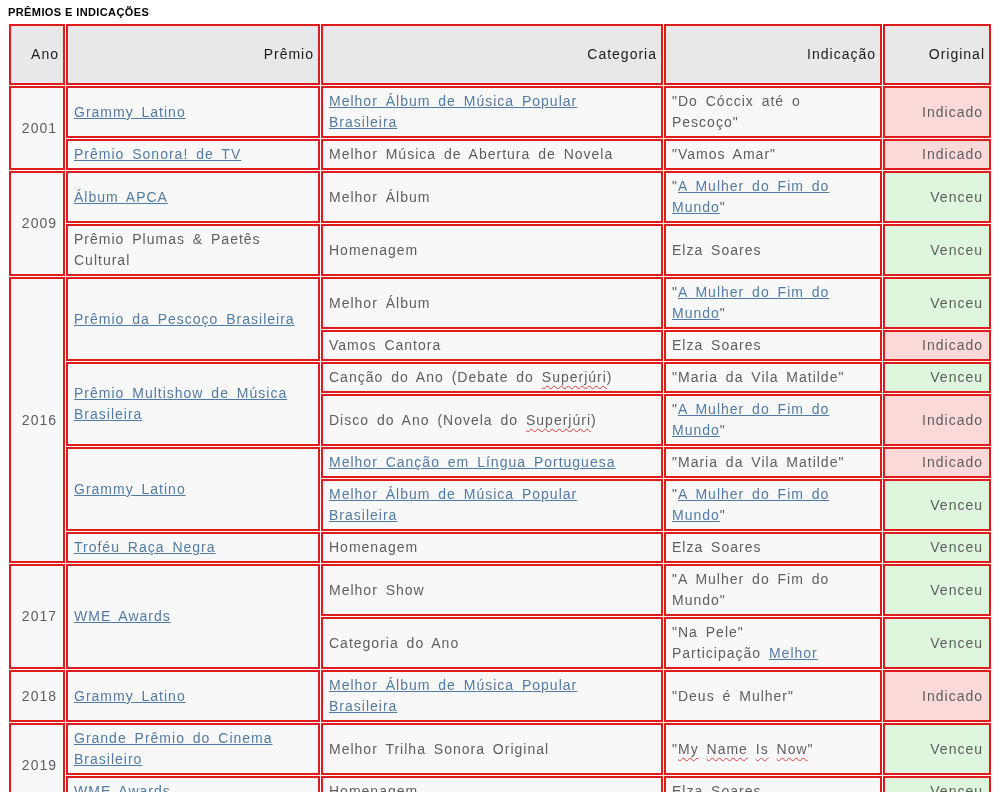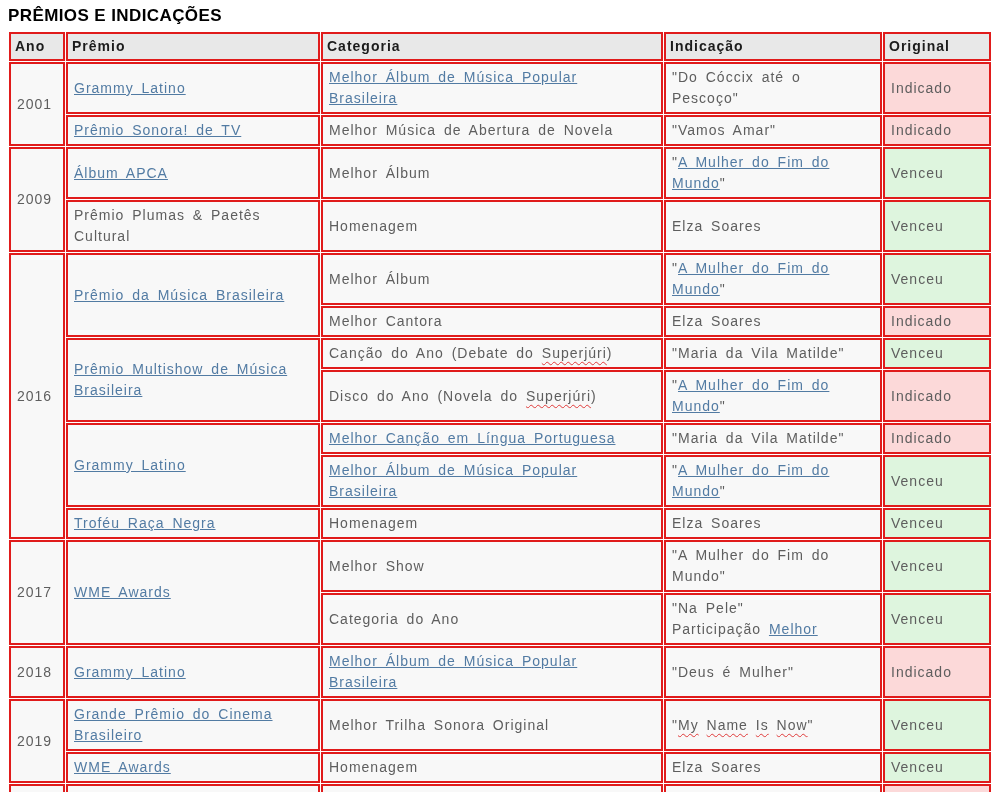--- a/index.html
+++ b/index.html
@@ -6,40 +6,40 @@
     --border:#e01b1b; --link:#527ba3; --text:#5e5e5e; --header-text:#1c1c1c;
     --header-bg:#e8e8e8; --cell-bg:#f8f8f8; --win-bg:#def5de; --nom-bg:#fcd9d9;
     --squiggle:#e03a3a; --page-bg:#ffffff;
   }
   html,body{margin:0;padding:0;background:var(--page-bg);}
   body{
     margin:6px 8px; font-family:"Liberation Sans","DejaVu Sans",sans-serif;
     color:var(--text);
   }
   .page-title{
-    font-size:17px; font-weight:bold; color:#000; margin:0 0 5px 0;
+    font-size:11px; font-weight:bold; color:#000; margin:0 0 5px 0;
     letter-spacing:.4px;
   }
   table.awards{
     border-collapse:separate; border-spacing:1px; table-layout:fixed;
     width:984px; background:var(--page-bg);
   }
   col.c-ano{width:56px;} col.c-premio{width:254px;} col.c-categoria{width:342px;}
   col.c-indicacao{width:218px;} col.c-resultado{width:108px;}
   th,td{
     border:2px solid var(--border);
     font-size:14px; letter-spacing:1px; word-spacing:3px;
     line-height:21px; vertical-align:middle; overflow:hidden;
   }
   th{
-    background:var(--header-bg); color:var(--header-text); font-weight:bold;
-    text-align:left; padding:2px 4px;
+    background:var(--header-bg); color:var(--header-text); font-weight:normal;
+    text-align:right; padding:18px 4px;
   }
   td{ background:var(--cell-bg); color:var(--text); padding:3px 6px; text-align:left; }
-  td.year,td.result{ text-align:left; }
+  td.year,td.result{ text-align:right; }
   td.result.won{ background:var(--win-bg); }
   td.result.nominated{ background:var(--nom-bg); }
   a.lnk{ color:var(--link); text-decoration:underline; cursor:pointer; }
   .sp{
     text-decoration:underline wavy var(--squiggle);
     text-decoration-thickness:1px; text-underline-offset:3px;
     text-decoration-skip-ink:none;
   }
 </style>
 </head>
@@ -86,27 +86,27 @@
         <td class="result won"><span>Venceu</span></td>
       </tr>
       <tr>
         <td class="award"><span>Prêmio Plumas &amp; Paetês<br>Cultural</span></td>
         <td class="category"><span>Homenagem</span></td>
         <td class="nomination"><span>Elza Soares</span></td>
         <td class="result won"><span>Venceu</span></td>
       </tr>
       <tr>
         <td class="year" rowspan="7"><span>2016</span></td>
-        <td class="award" rowspan="2"><a class="lnk" href="#">Prêmio da Música Brasileira</a></td>
+        <td class="award" rowspan="2"><a class="lnk" href="#">Prêmio da Pescoço Brasileira</a></td>
         <td class="category"><span>Melhor Álbum</span></td>
         <td class="nomination"><span>"</span><a class="lnk" href="#">A Mulher do Fim do<br>Mundo</a><span>"</span></td>
         <td class="result won"><span>Venceu</span></td>
       </tr>
       <tr>
-        <td class="category"><span>Melhor Cantora</span></td>
+        <td class="category"><span>Vamos Cantora</span></td>
         <td class="nomination"><span>Elza Soares</span></td>
         <td class="result nominated"><span>Indicado</span></td>
       </tr>
       <tr>
         <td class="award" rowspan="2"><a class="lnk" href="#">Prêmio Multishow de Música<br>Brasileira</a></td>
         <td class="category"><span>Canção do Ano (Debate do </span><span class="sp">Superjúri</span><span>)</span></td>
         <td class="nomination"><span>"Maria da Vila Matilde"</span></td>
         <td class="result won"><span>Venceu</span></td>
       </tr>
       <tr>

